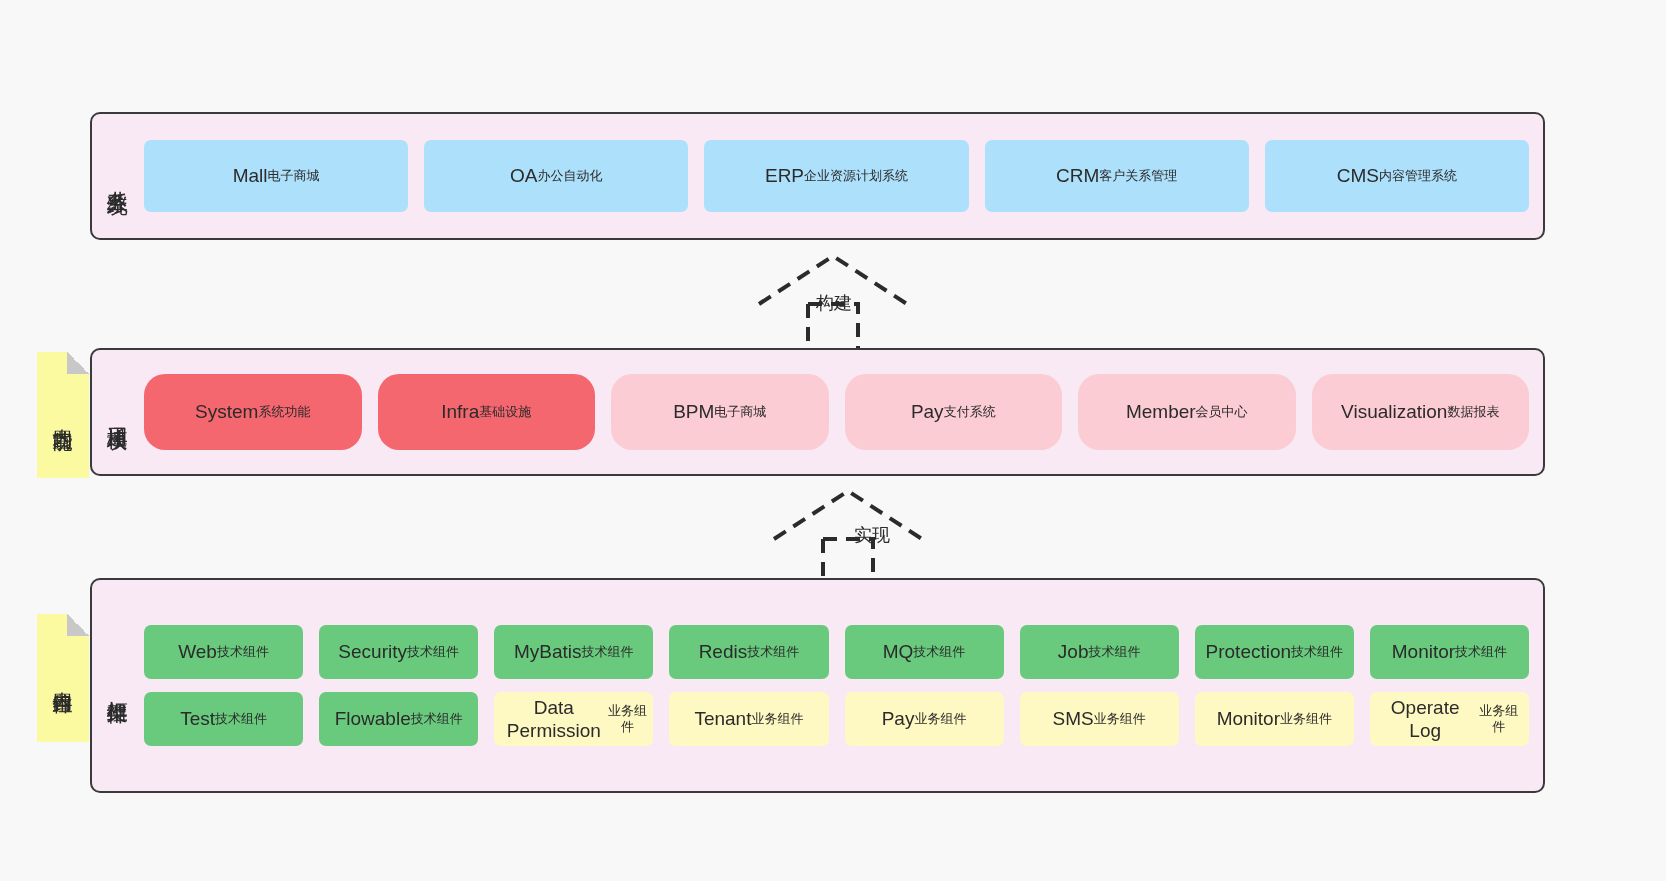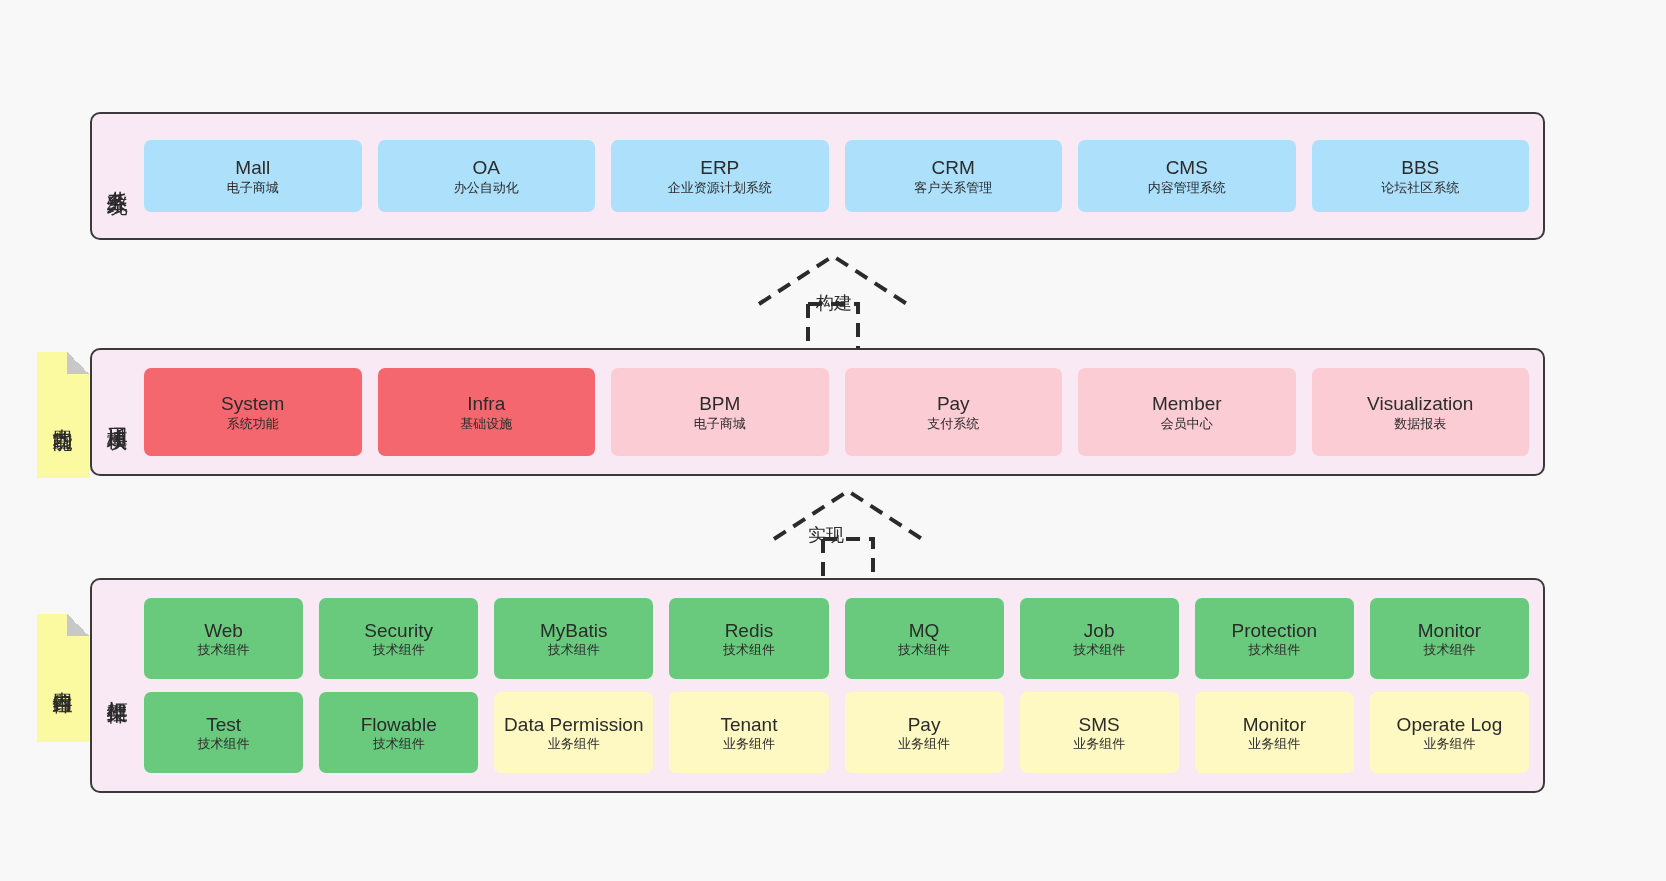--- a/index.html
+++ b/index.html
@@ -61,21 +61,21 @@
     display: flex;
     gap: 16px;
     align-items: stretch;
   }
 
   .cell {
     flex: 1 1 0;
     box-sizing: border-box;
     border-radius: 7px;
     display: flex;
-    flex-direction: column;
+    flex-direction: row;
     align-items: center;
     justify-content: center;
     text-align: center;
     line-height: 1.22;
     padding: 4px 6px;
   }
   .cell .en { font-size: 19px; }
   .cell .cn { font-size: 13px; }
 
   
@@ -83,24 +83,24 @@
   .c-red         { background: #f4676f; }
   .c-pink        { background: #fcccd4; }
   .c-green       { background: #69ca7e; }
   .c-greenlight  { background: #fef9c3; text-align: center; }
 
   
   #band-business { left: 90px;  top: 112px; width: 1455px; height: 128px; }
   #band-business .cell { height: 72px; }
 
   #band-common   { left: 90px;  top: 348px; width: 1455px; height: 128px; }
-  #band-common .cell { height: 88px; }
+  #band-common .cell { height: 76px; border-radius: 21px; }
 
   #band-framework{ left: 90px;  top: 578px; width: 1455px; height: 215px; }
-  #band-framework .cell { height: 81px; }
+  #band-framework .cell { height: 54px; }
 
   #band-framework .band-body { gap: 13px; }
 
   
   .note {
     position: absolute;
     box-sizing: border-box;
     background: #fbfaa0;
     font-size: 20px;
     letter-spacing: 1px;
@@ -135,21 +135,21 @@
   .arrow svg { display: block; overflow: visible; }
 
   .arrow-label {
     position: absolute;
     font-size: 18px;
     color: #2b2b2b;
     background: transparent;
     white-space: nowrap;
   }
   #label-build { left: 816px; top: 291px; }
-  #label-impl  { left: 808px; top: 523px; }
+  #label-impl  { left: 854px; top: 523px; }
 </style>
 </head>
 <body>
 
 <div class="canvas">
 
   <div class="band" id="band-business">
     <div class="band-title">业务系统</div>
     <div class="band-body">
       <div class="row">
@@ -165,24 +165,20 @@
           <span class="en">ERP</span>
           <span class="cn">企业资源计划系统</span>
         </div>
         <div class="cell c-blue">
           <span class="en">CRM</span>
           <span class="cn">客户关系管理</span>
         </div>
         <div class="cell c-blue">
           <span class="en">CMS</span>
           <span class="cn">内容管理系统</span>
-        </div>
-        <div class="cell c-blue">
-          <span class="en">BBS</span>
-          <span class="cn">论坛社区系统</span>
         </div>
       </div>
     </div>
   </div>
 
   <div class="arrow" id="arrow-build">
     <svg width="160" height="96" viewBox="0 0 160 96">
       <path d="M 6 52 L 80 4 L 154 52" fill="none" stroke="#2b2b2b" stroke-width="4" stroke-dasharray="14 9" stroke-linecap="butt"></path>
       <path d="M 55 52 L 105 52 L 105 96 M 55 52 L 55 96" fill="none" stroke="#2b2b2b" stroke-width="4" stroke-dasharray="14 9" stroke-linecap="butt"></path>
     </svg>

